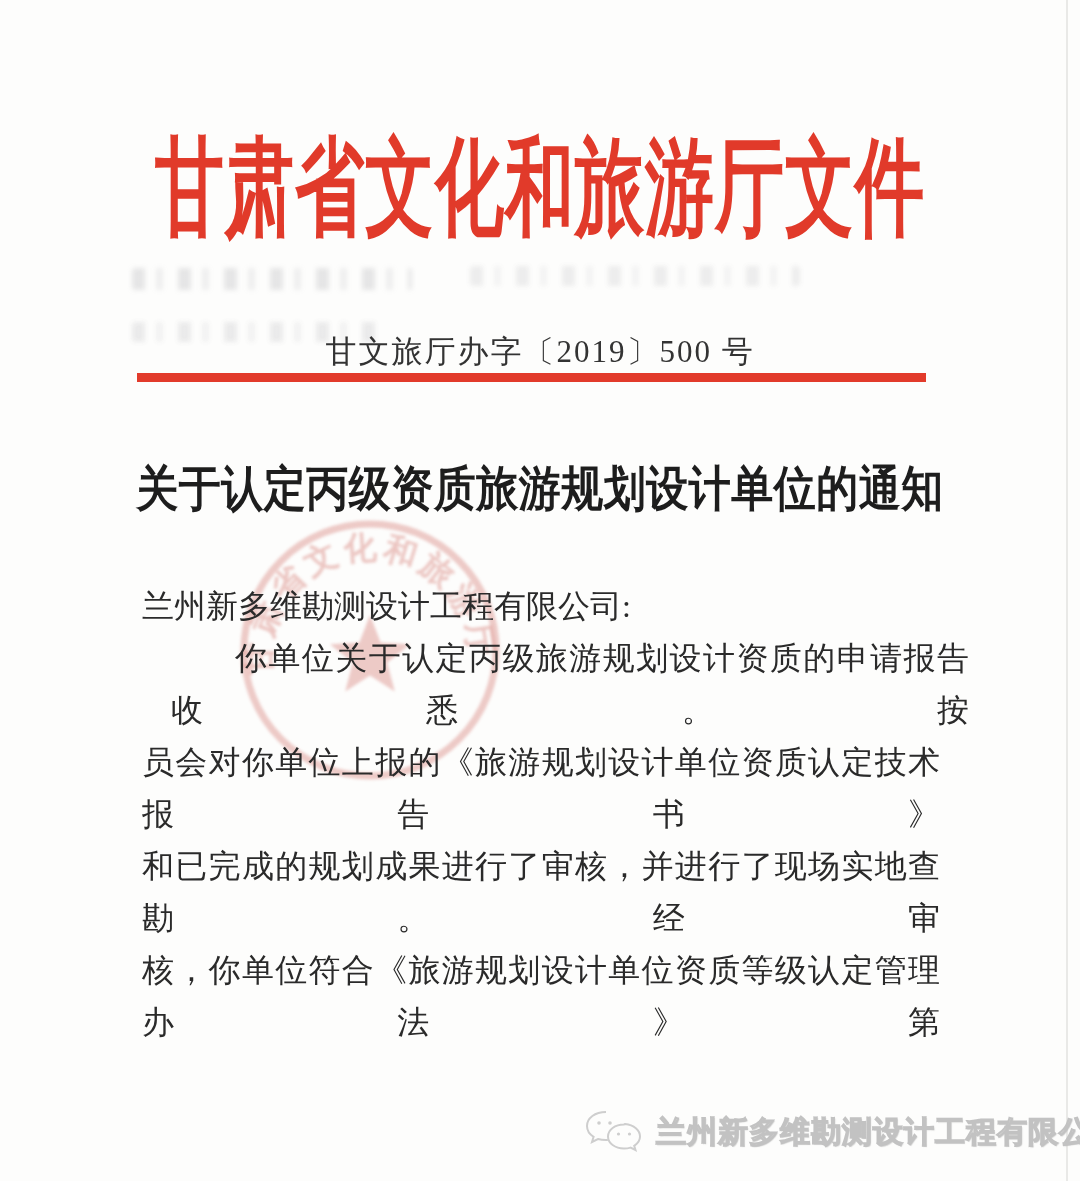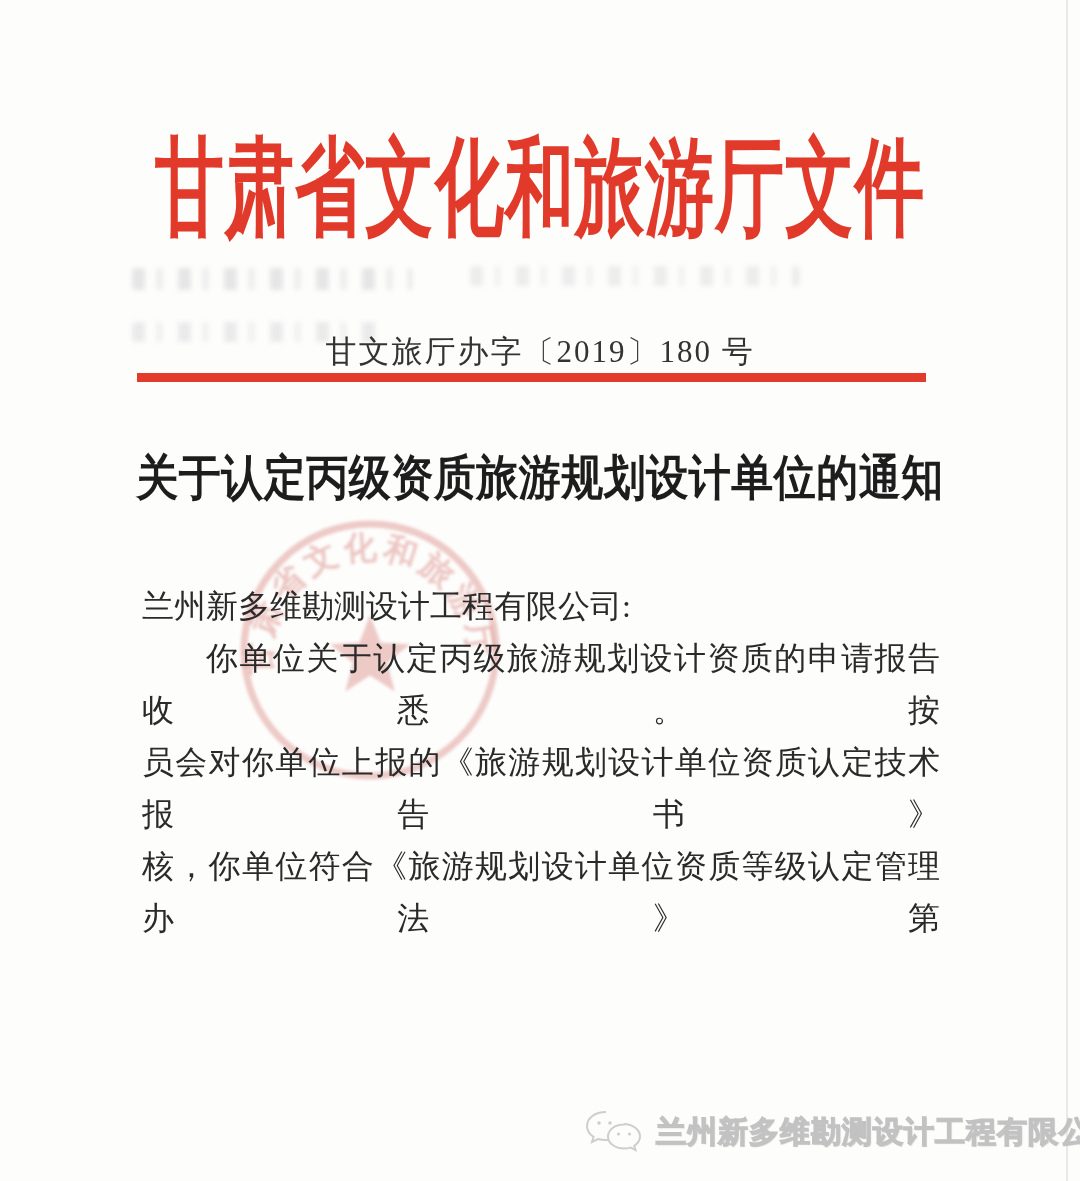--- a/index.html
+++ b/index.html
@@ -45,21 +45,21 @@
     text-align:center;font-size:31px;color:#333;
     letter-spacing:2px;
   }
 
   .red-divider{
     position:absolute;top:373px;left:137px;width:789px;height:9px;
     background:#e23b2b;
   }
 
   .notice-title{
-    position:absolute;top:449px;left:0;width:100%;
+    position:absolute;top:460px;left:0;width:100%;
     text-align:center;line-height:1.2;margin:0;
   }
   .notice-title span{
     display:inline-block;
     font-size:42px;font-weight:bold;color:#1d1d1d;
     letter-spacing:0.5px;
     transform:scaleY(1.15);transform-origin:top center;
     white-space:nowrap;
   }
 
@@ -69,21 +69,21 @@
     opacity:.55;filter:blur(1.6px);
     pointer-events:none;
   }
 
   .body-text{
     position:absolute;left:142px;top:580px;width:798px;
     font-size:32px;line-height:52px;color:#2a2a2a;
   }
   .ln{width:100%;word-break:break-all;white-space:nowrap;}
   .ln.j{white-space:normal;text-align:justify;text-align-last:justify;}
-  .ln.ind{text-indent:2em;}
+  .ln.ind{text-indent:2em;margin-left:29px;}
 
   .footer{
     position:absolute;left:582px;top:1106px;height:52px;
     display:flex;align-items:center;gap:12px;
   }
   .wm-logo{flex:0 0 auto;opacity:.85;}
   .wm-text{
     font-size:30px;font-weight:bold;letter-spacing:1px;white-space:nowrap;
     color:rgba(255,255,255,0.08);
     -webkit-text-stroke:1.2px #c2c2c2;
@@ -97,41 +97,42 @@
 
   <div class="smudge s1"></div>
   <div class="smudge s2"></div>
   <div class="smudge s3"></div>
   <div class="scan-edge"></div>
 
   <div class="agency-header">
     <span>甘肃省文化和旅游厅文件</span>
   </div>
 
-  <div class="doc-number">甘文旅厅办字〔2019〕180 号</div>
+  <div class="doc-number">甘文旅厅办字〔2019〕500 号</div>
 
   <div class="red-divider"></div>
 
   <h2 class="notice-title">
     <span>关于认定丙级资质旅游规划设计单位的通知</span>
   </h2>
 
   <svg class="seal" viewBox="0 0 270 270">
     <circle cx="135" cy="135" r="126" fill="none" stroke="rgba(200,84,74,0.55)" stroke-width="7"></circle>
     <path id="sealArc" d="M 40 175 A 100 100 0 1 1 230 175" fill="none"></path>
     <text font-size="33" font-weight="bold" fill="rgba(200,84,74,0.6)" letter-spacing="4">
       <textPath href="#sealArc" startOffset="4%">甘肃省文化和旅游厅</textPath>
     </text>
     <path d="M135 100 L145.6 127.6 L175 129.2 L152.2 147.8 L159.8 176.4 L135 160.4 L110.2 176.4 L117.8 147.8 L95 129.2 L124.4 127.6 Z" fill="rgba(200,84,74,0.55)"></path>
   </svg>
 
   <div class="body-text">
     <div class="ln">兰州新多维勘测设计工程有限公司:</div>
     <div class="ln j ind">你单位关于认定丙级旅游规划设计资质的申请报告收悉。按</div>
     <div class="ln j">员会对你单位上报的《旅游规划设计单位资质认定技术报告书》</div>
+    <div class="ln j">和已完成的规划成果进行了审核，并进行了现场实地查勘。经审</div>
     <div class="ln j">核，你单位符合《旅游规划设计单位资质等级认定管理办法》第</div>
 
   </div>
 
   <div class="footer">
     <svg class="wm-logo" width="62" height="48" viewBox="0 0 62 48">
       <g fill="none" stroke="#c6c6c6" stroke-width="2">
         <path d="M24 4 C13 4 5 10 5 18 C5 22.5 7.6 26.3 11.6 28.8 L10 34 L16 31 C18.4 31.7 21.1 32 24 32 C24.6 32 25.2 32 25.8 31.9"></path>
         <path d="M43 16 C52 17 58 22 58 28.5 C58 32.3 55.6 35.6 52.2 37.8 L53.5 42 L48.5 39.6 C46.5 40.2 44.3 40.5 42 40.5 C33 40.5 26 35.2 26 28.5 C26 21.8 33 16.5 42 16.5 Z"></path>
       </g>

